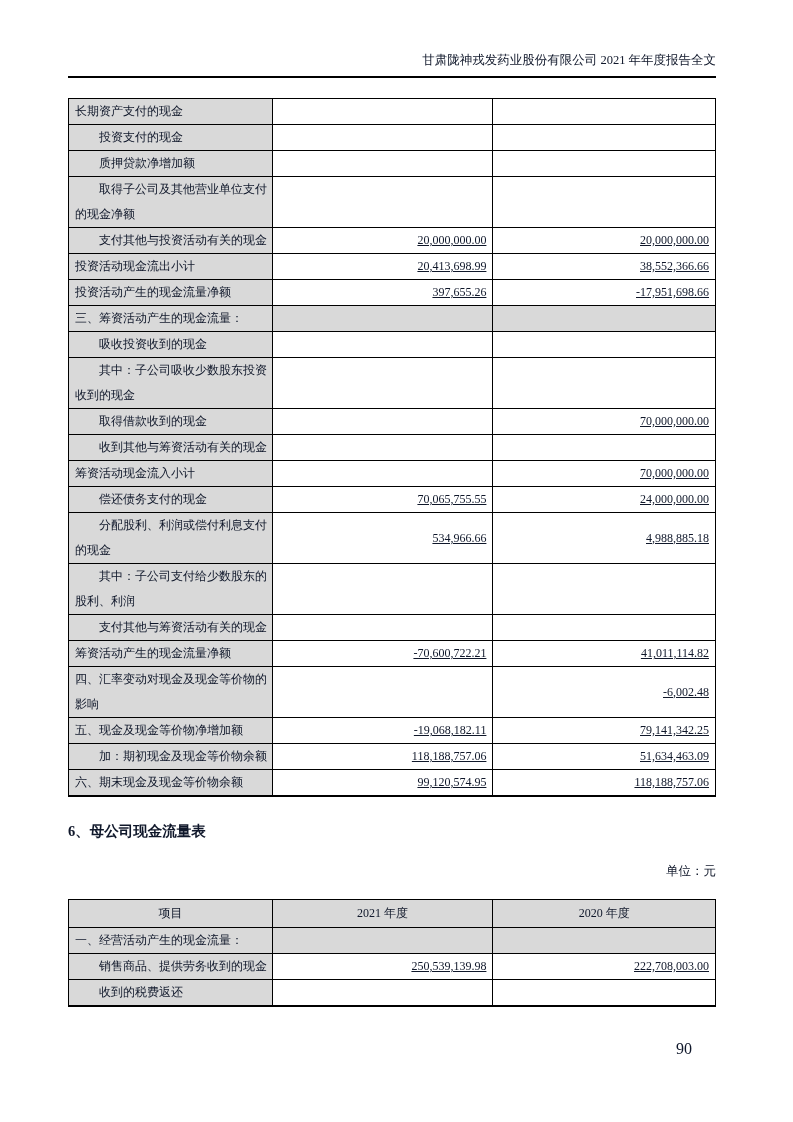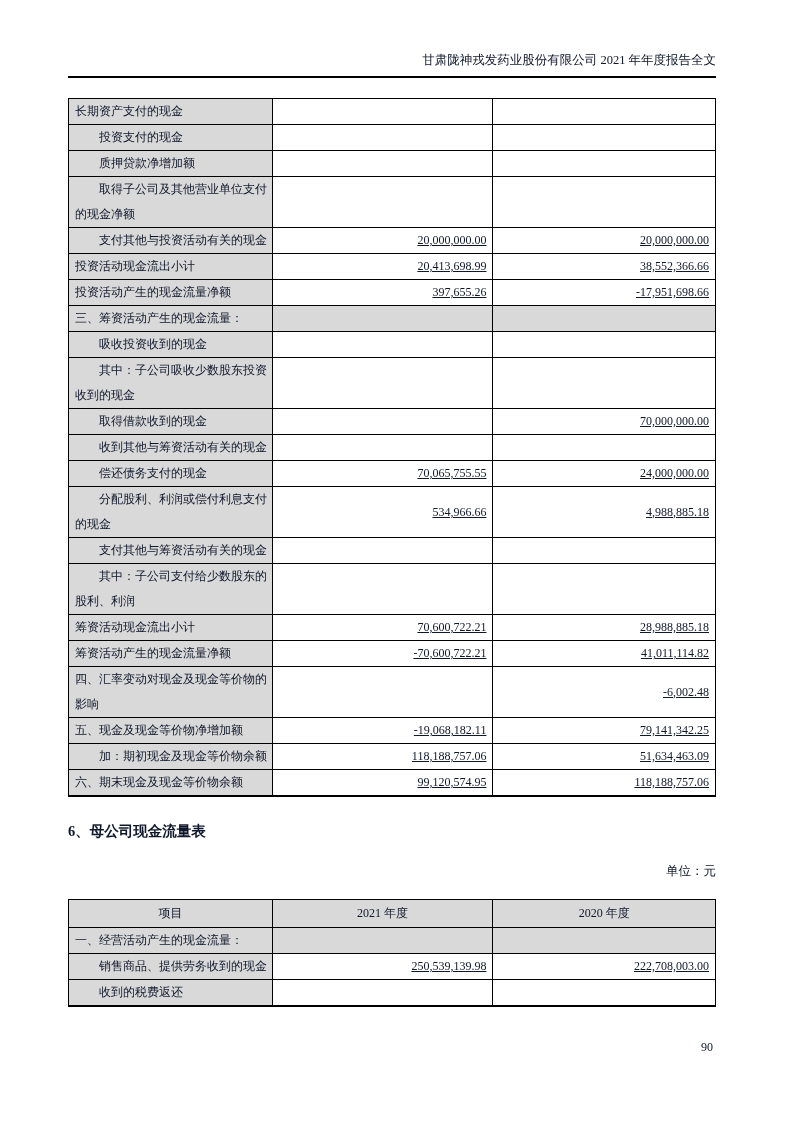--- a/index.html
+++ b/index.html
@@ -76,23 +76,23 @@
   }
   .unit-label {
     margin-top: 22px;
     margin-bottom: 20px;
     text-align: right;
     font-size: 12.5px;
     line-height: 16px;
   }
   .page-number {
     position: absolute;
-    left: 701px;
+    left: 676px;
     top: 1040px;
-    font-size: 12px;
+    font-size: 16px;
   }
 </style>
 </head>
 <body>
 
 <div class="page">
   <div class="content">
 
     <div class="doc-header">
       <span>甘肃陇神戎发药业股份有限公司 2021 年年度报告全文</span>
@@ -159,43 +159,43 @@
     <td class="label-cell indent">取得借款收到的现金</td>
     <td class="num-cell"></td>
     <td class="num-cell">70,000,000.00</td>
   </tr>
           <tr>
     <td class="label-cell indent">收到其他与筹资活动有关的现金</td>
     <td class="num-cell"></td>
     <td class="num-cell"></td>
   </tr>
           <tr>
+    <td class="label-cell">筹资活动现金流入小计</td>
+    <td class="num-cell"></td>
+    <td class="num-cell">70,000,000.00</td>
+  </tr>
+          <tr>
     <td class="label-cell indent">偿还债务支付的现金</td>
     <td class="num-cell">70,065,755.55</td>
     <td class="num-cell">24,000,000.00</td>
   </tr>
           <tr>
     <td class="label-cell indent">分配股利、利润或偿付利息支付的现金</td>
     <td class="num-cell">534,966.66</td>
     <td class="num-cell">4,988,885.18</td>
   </tr>
           <tr>
+    <td class="label-cell indent">其中：子公司支付给少数股东的股利、利润</td>
+    <td class="num-cell"></td>
+    <td class="num-cell"></td>
+  </tr>
+          <tr>
     <td class="label-cell indent">支付其他与筹资活动有关的现金</td>
     <td class="num-cell"></td>
     <td class="num-cell"></td>
-  </tr>
-          <tr>
-    <td class="label-cell indent">其中：子公司支付给少数股东的股利、利润</td>
-    <td class="num-cell"></td>
-    <td class="num-cell"></td>
-  </tr>
-          <tr>
-    <td class="label-cell">筹资活动现金流出小计</td>
-    <td class="num-cell">70,600,722.21</td>
-    <td class="num-cell">28,988,885.18</td>
   </tr>
           <tr>
     <td class="label-cell">筹资活动产生的现金流量净额</td>
     <td class="num-cell">-70,600,722.21</td>
     <td class="num-cell">41,011,114.82</td>
   </tr>
           <tr>
     <td class="label-cell">四、汇率变动对现金及现金等价物的影响</td>
     <td class="num-cell"></td>
     <td class="num-cell">-6,002.48</td>

